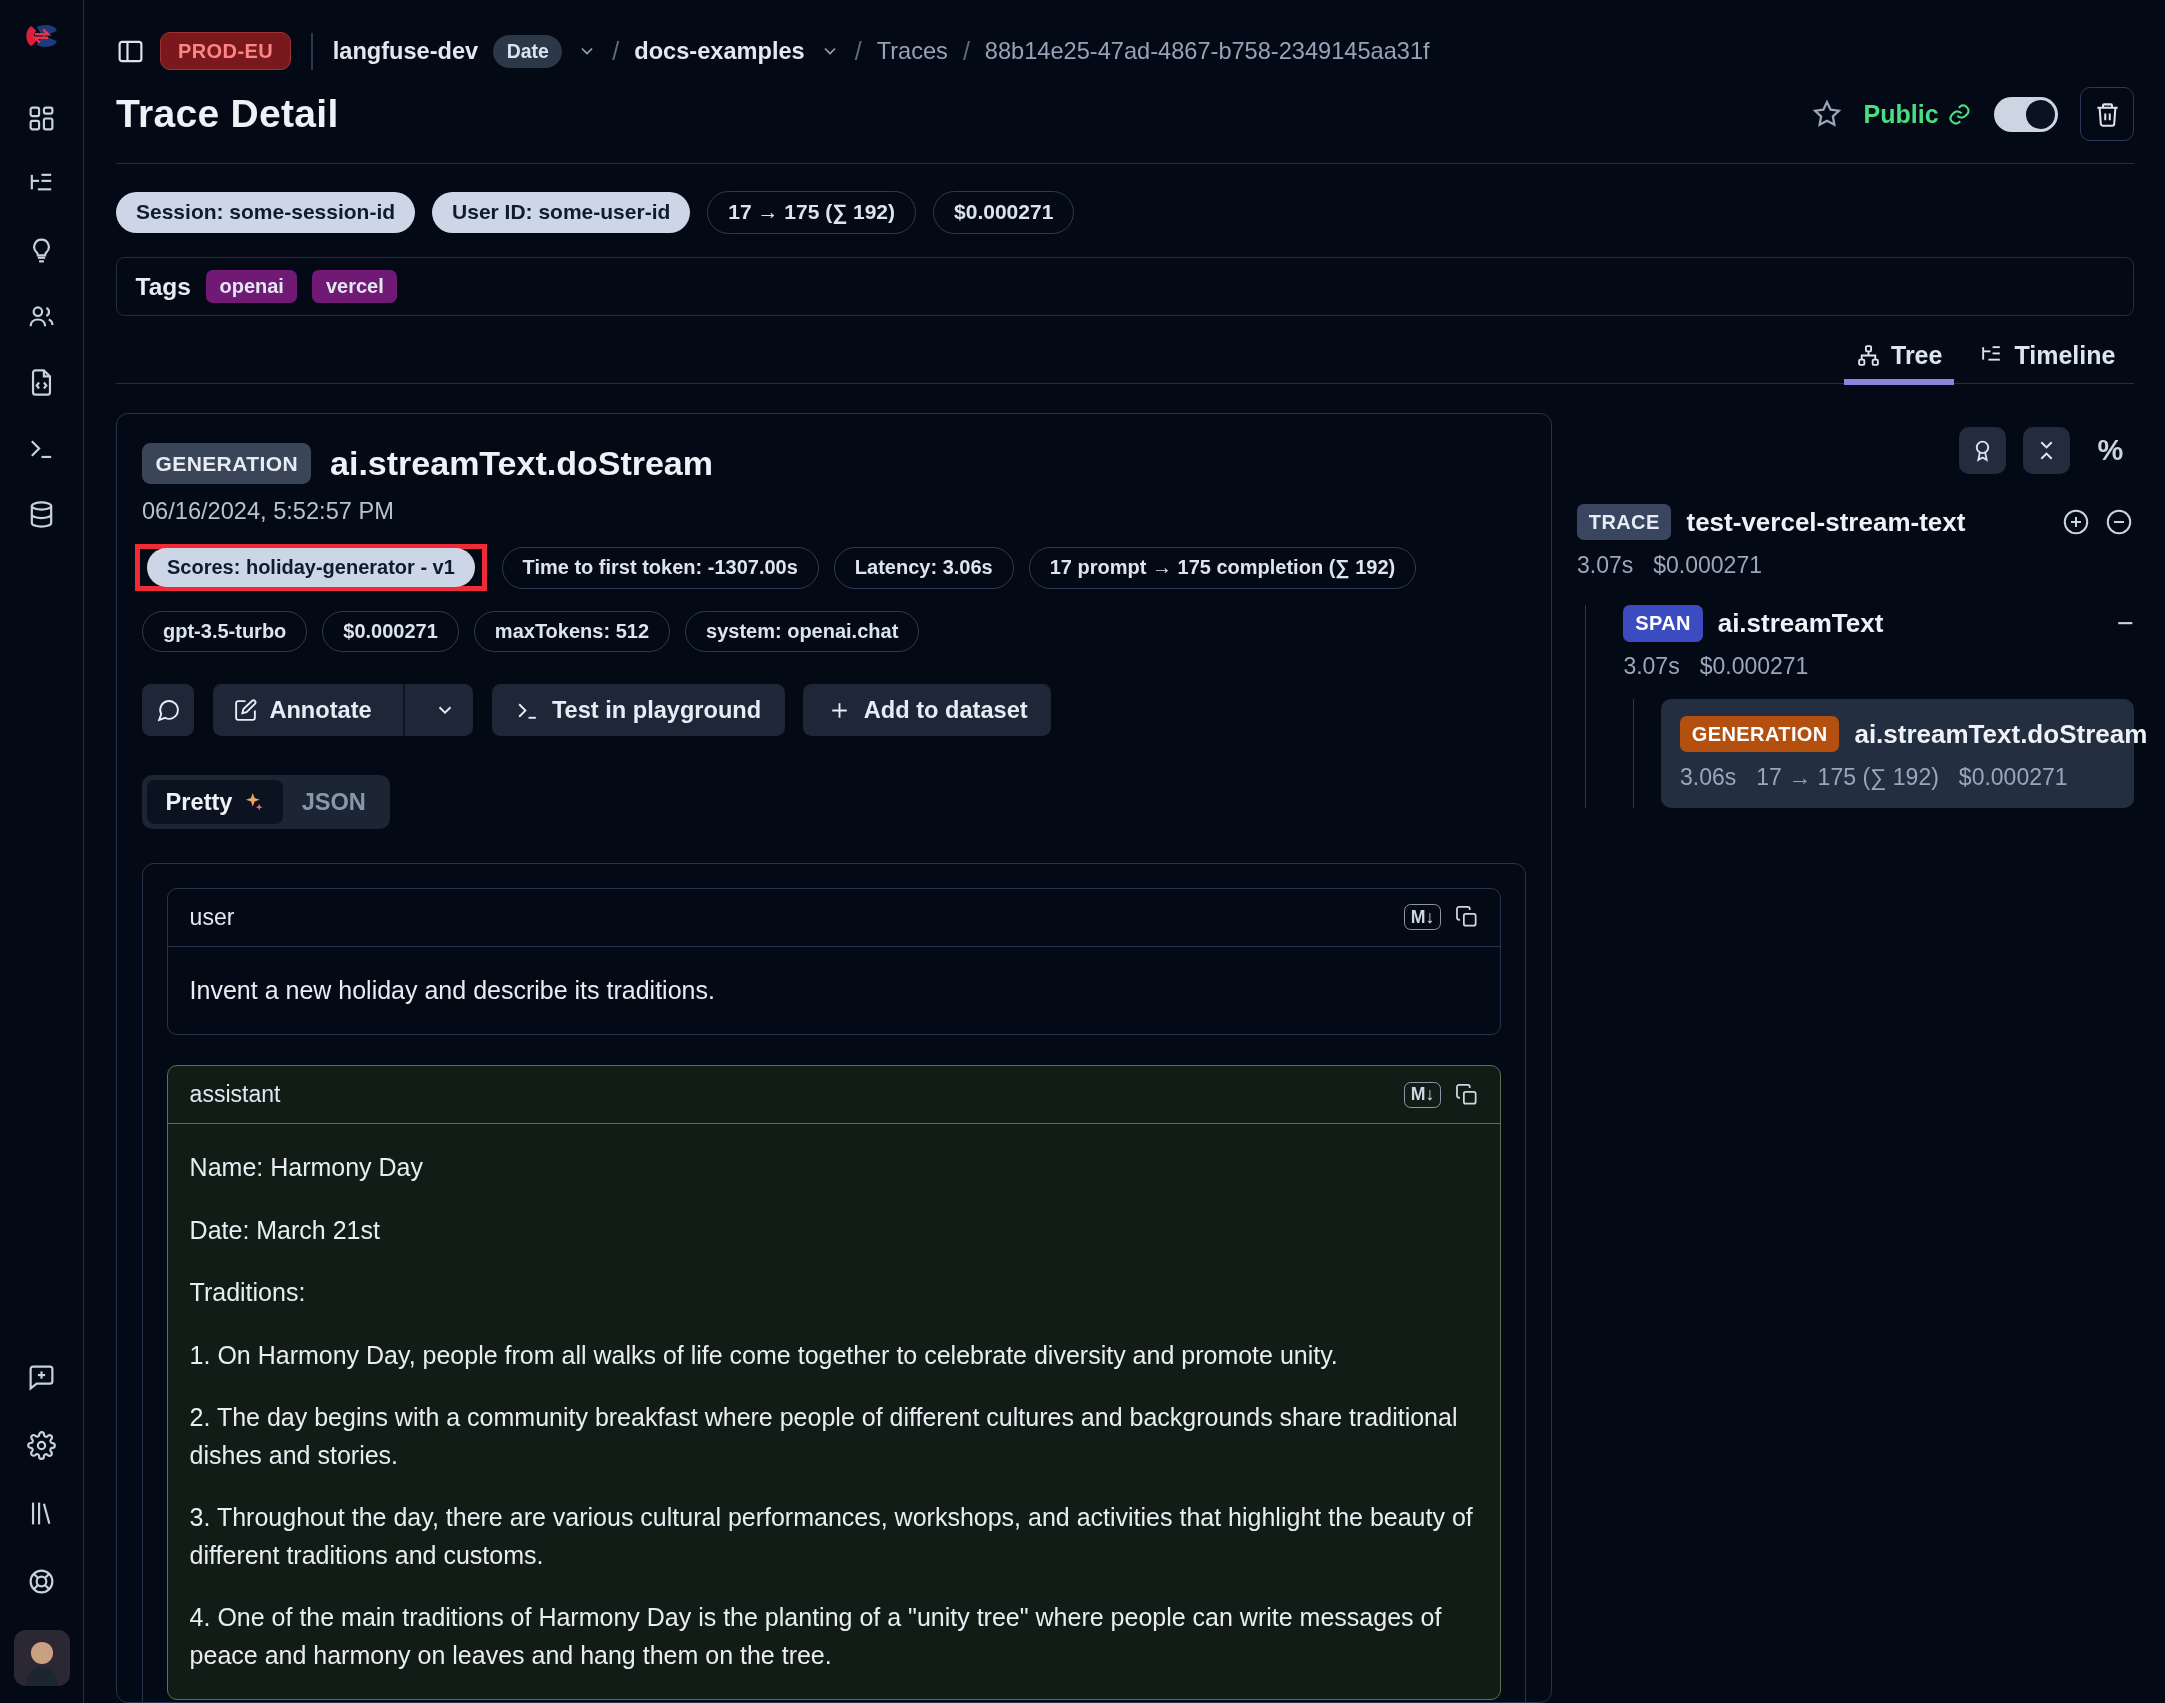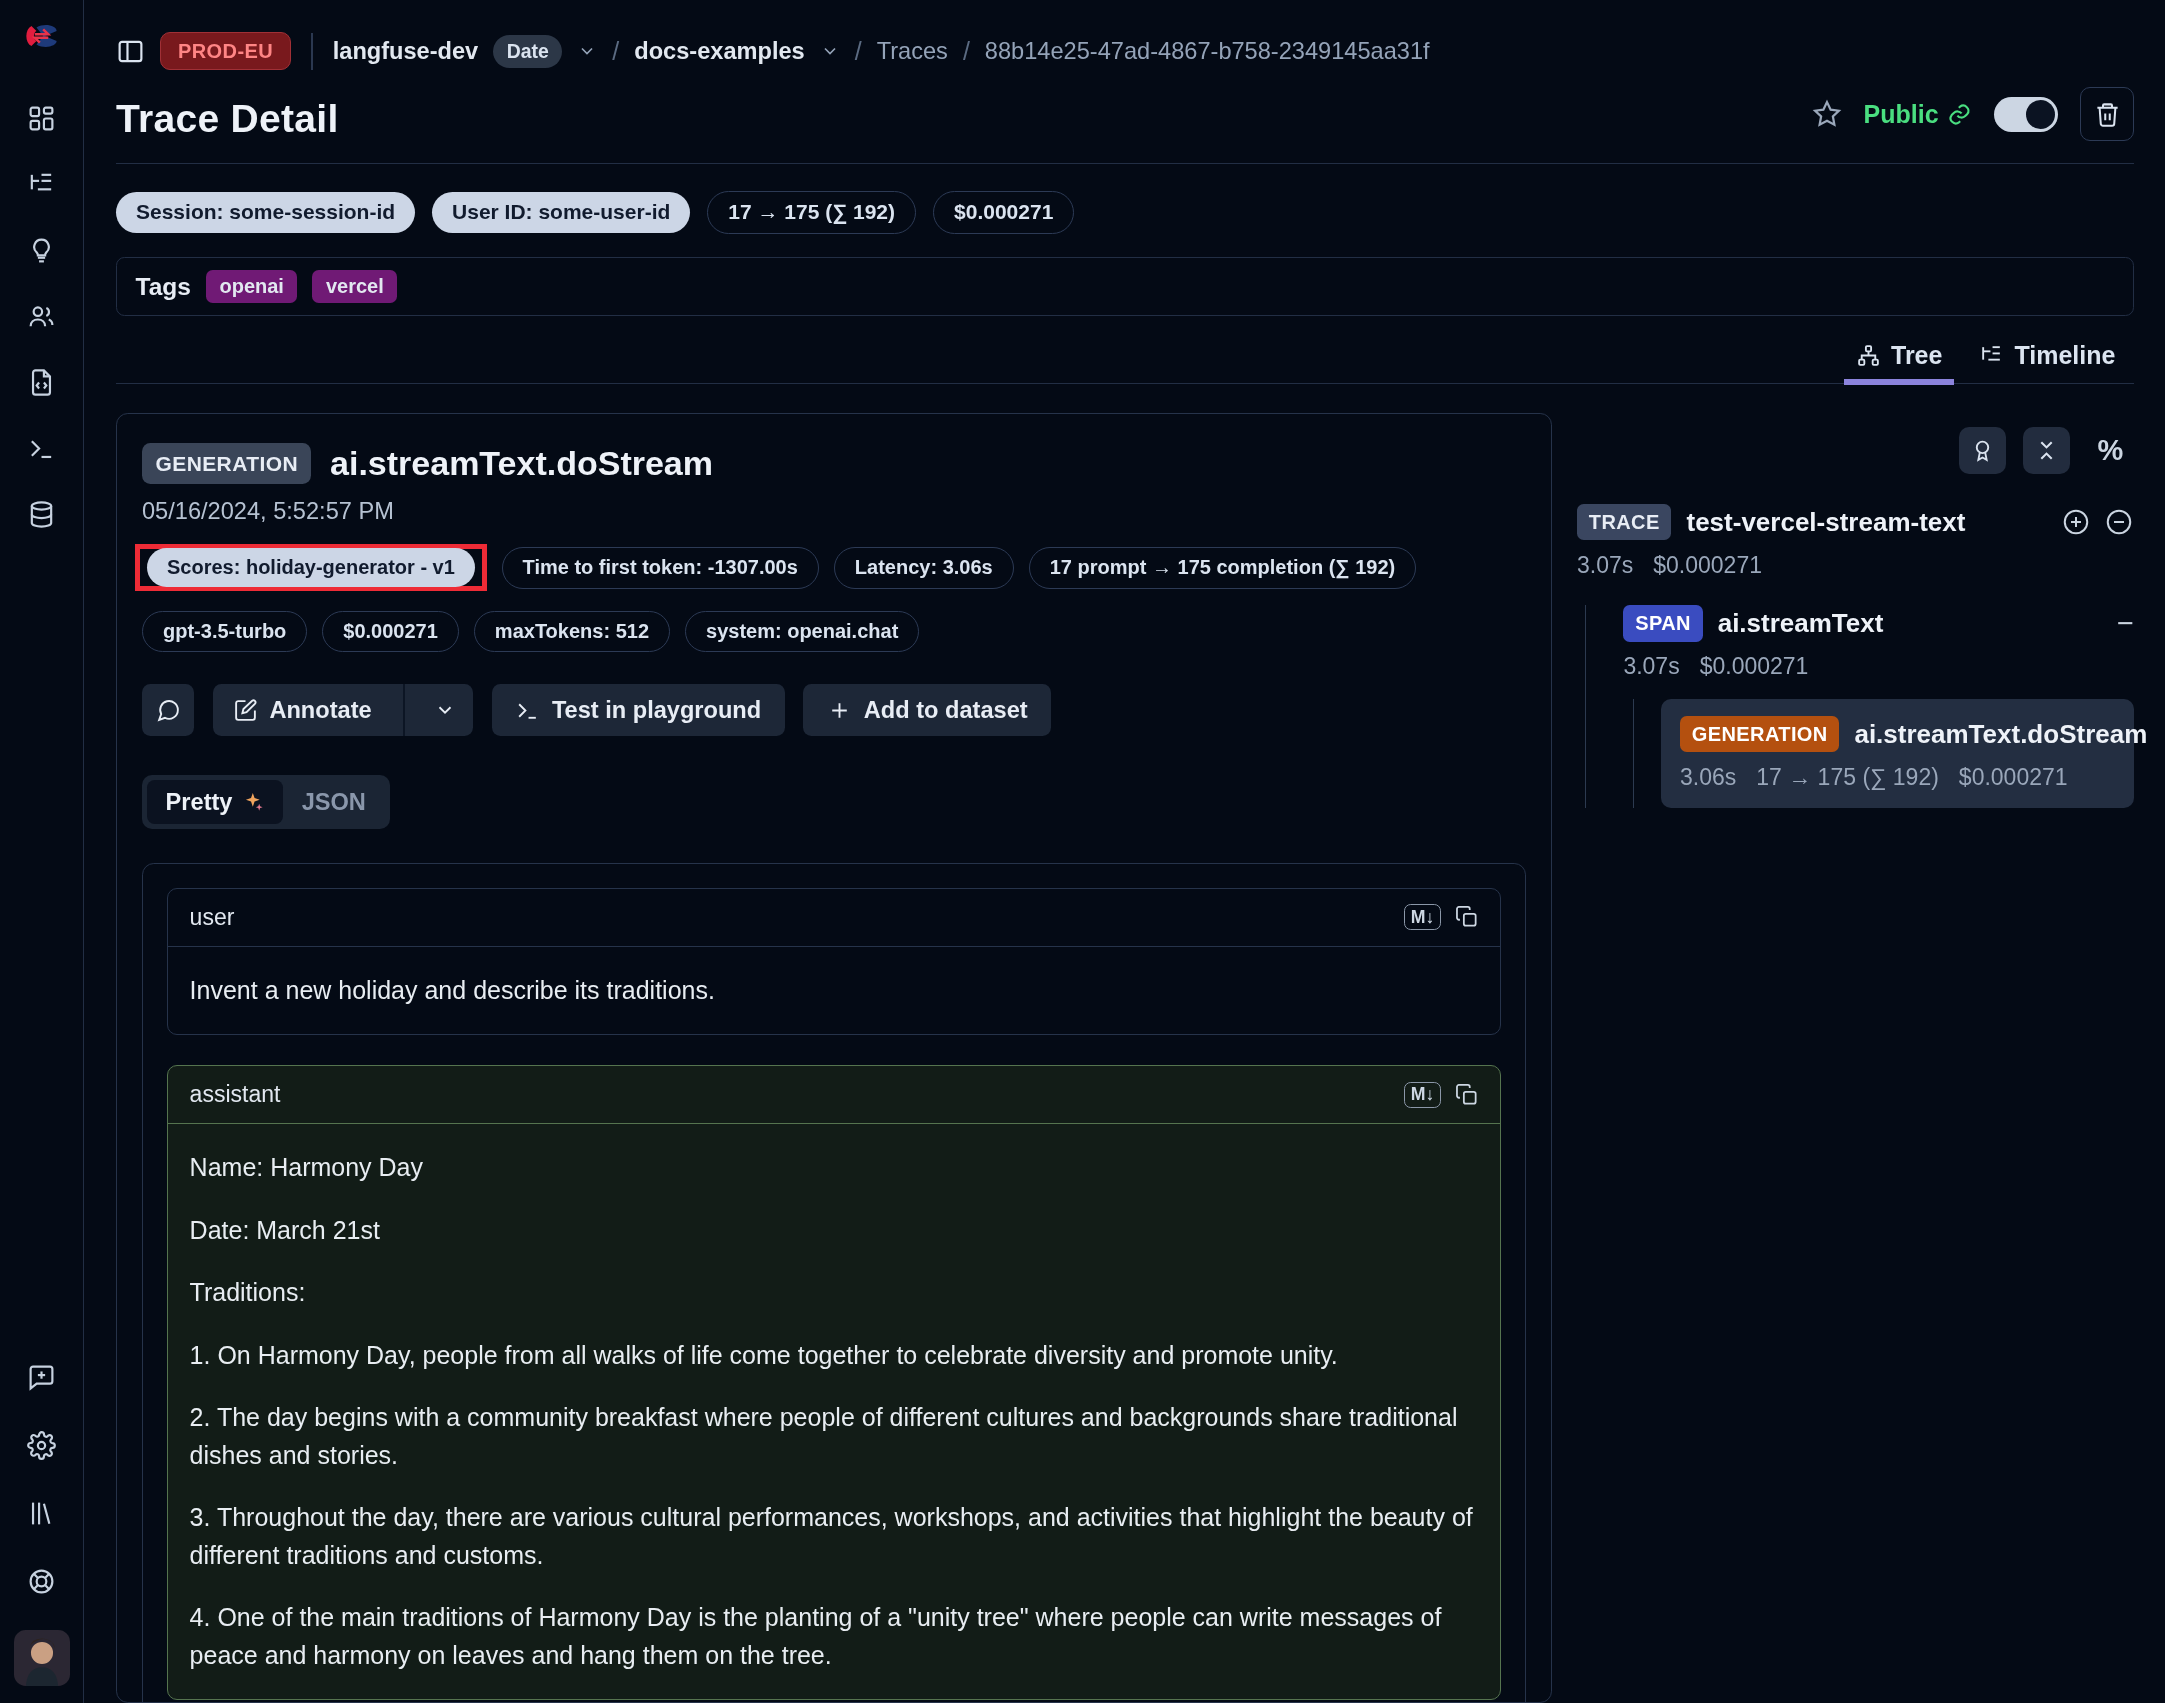--- a/index.html
+++ b/index.html
@@ -27,21 +27,21 @@
   .env-badge { background:#79191d; border:0.8px solid #a03036; color:#ff8585; font-weight:bold;
                font-size:20px; padding:6.7px 17px; border-radius:10px; letter-spacing:0.4px; }
   .bc-divider { width:1.7px; height:37px; background:#2b3850; margin:0 5px; }
   .bc-item { color:#e2e8f0; font-weight:600; cursor:pointer; }
   .team-pill { background:#2c3747; color:#dbe4f0; font-size:19.4px; padding:5px 13.5px;
                border-radius:842px; font-weight:600; }
   .bc-chev { color:#94a3b8; width:20px; height:20px; }
   .bc-slash { color:#5b6b82; font-size:25px; }
   .bc-muted { color:#94a3b8; font-weight:400; }
 
-  .title-row { display:flex; align-items:flex-end; margin-top:15px; }
+  .title-row { display:flex; align-items:center; margin-top:15px; }
   .page-title { font-size:39px; font-weight:bold; color:#eef2f8; letter-spacing:0.3px; }
   .title-controls { margin-left:auto; display:flex; align-items:center; gap:22px; }
   .star-btn { color:#9aa7ba; width:30px; height:30px; cursor:pointer; }
   .public-link { display:flex; align-items:center; gap:8.4px; color:#4ade80; font-weight:bold;
                  font-size:25px; cursor:pointer; }
   .toggle { width:64px; height:35px; background:#ccd6e3; border-radius:842px; position:relative; cursor:pointer; }
   .toggle .knob { position:absolute; right:3.4px; top:3.4px; width:29px; height:29px; background:#0b1322;
                   border-radius:50%; }
   .trash-btn { width:54px; height:54px; border:1.7px solid #2c3a55; border-radius:10px; display:flex;
                align-items:center; justify-content:center; color:#dbe4f0; cursor:pointer; }
@@ -317,21 +317,21 @@
 
     <div class="content-row">
 
       <div class="trace-panel">
 
         <div class="panel-body">
           <div class="obs-header">
             <span class="type-badge">GENERATION</span>
             <span class="obs-title">ai.streamText.doStream</span>
           </div>
-          <div class="obs-time">05/16/2024, 5:52:57 PM</div>
+          <div class="obs-time">06/16/2024, 5:52:57 PM</div>
 
           <div class="badge-row">
             <span class="hl-red">
               <span class="chip light">Scores: holiday-generator - v1</span>
             </span>
             <span class="chip outline">Time to first token: -1307.00s</span>
             <span class="chip outline">Latency: 3.06s</span>
             <span class="chip outline">17 prompt → 175 completion (∑ 192)</span>
           </div>
 

